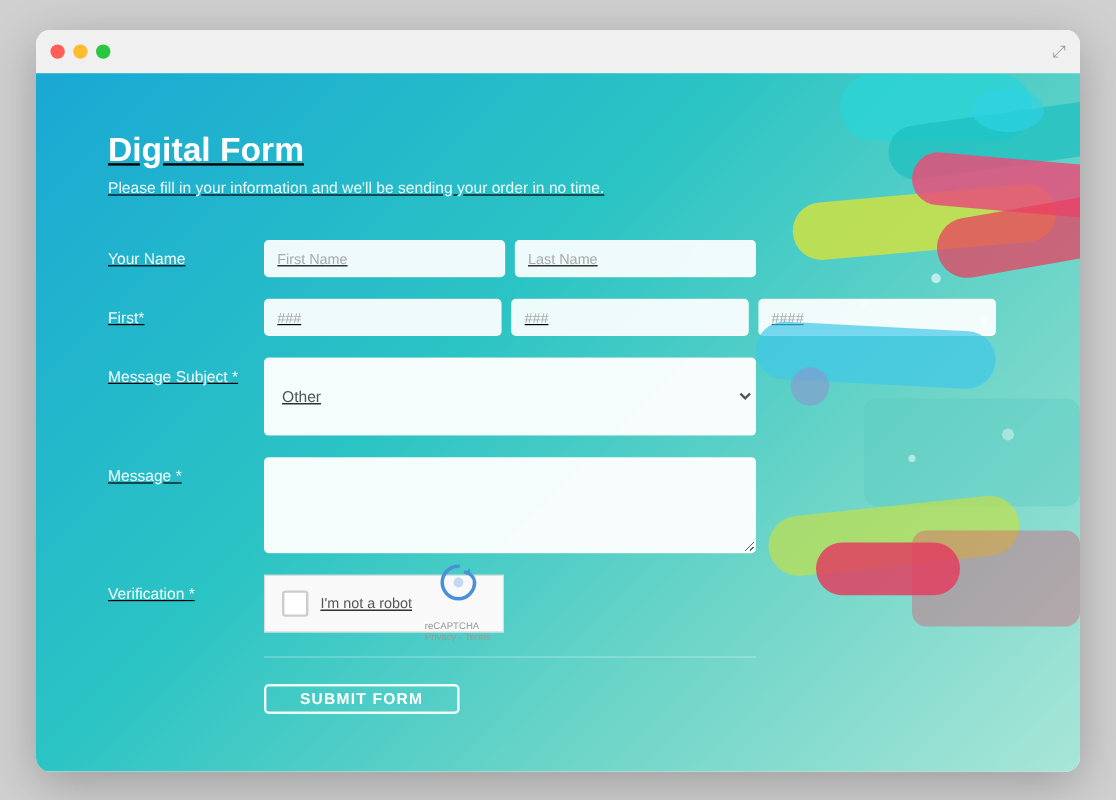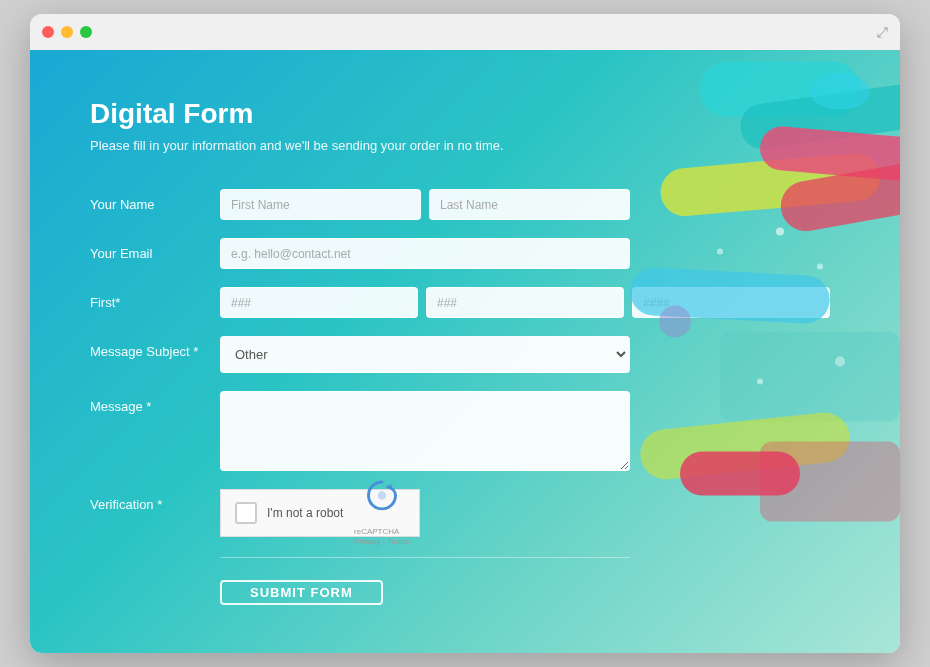--- a/index.html
+++ b/index.html
@@ -80,20 +80,21 @@
     }
 
     .form-subtitle {
       color: rgba(255,255,255,0.9);
       font-size: 13px;
       margin-bottom: 36px;
     }
 
     .form-container {
       max-width: 540px;
+      text-decoration: underline;
     }
 
     .form-row {
       display: flex;
       align-items: flex-start;
       margin-bottom: 18px;
     }
 
     .form-label {
       color: rgba(255,255,255,0.95);
@@ -128,21 +129,21 @@
     .input-full { width: 100%; }
 
     .phone-input {
       flex: 1;
     }
 
     .form-select {
       background: rgba(255,255,255,0.95);
       border: 1px solid rgba(255,255,255,0.7);
       border-radius: 4px;
-      padding: 9px 10px;
+      padding: 23px 10px;
       font-size: 13px;
       color: #555;
       outline: none;
       flex: 1;
       appearance: auto;
       cursor: pointer;
     }
 
     .form-textarea {
       background: rgba(255,255,255,0.95);
@@ -292,26 +293,20 @@
       
       <div class="form-row">
         <label class="form-label">Your Name</label>
         <div class="form-fields">
           <input type="text" class="form-input" placeholder="First Name" style="">
           <input type="text" class="form-input" placeholder="Last Name" style="">
         </div>
       </div>
 
       
-      <div class="form-row">
-        <label class="form-label">Your Email</label>
-        <div class="form-fields">
-          <input type="email" class="form-input input-full" placeholder="e.g. hello@contact.net" style="">
-        </div>
-      </div>
 
       
       <div class="form-row">
         <label class="form-label">First*</label>
         <div class="form-fields">
           <input type="text" class="form-input phone-input" placeholder="###" style="">
           <input type="text" class="form-input phone-input" placeholder="###" style="">
           <input type="text" class="form-input phone-input" placeholder="####" style="">
         </div>
       </div>

